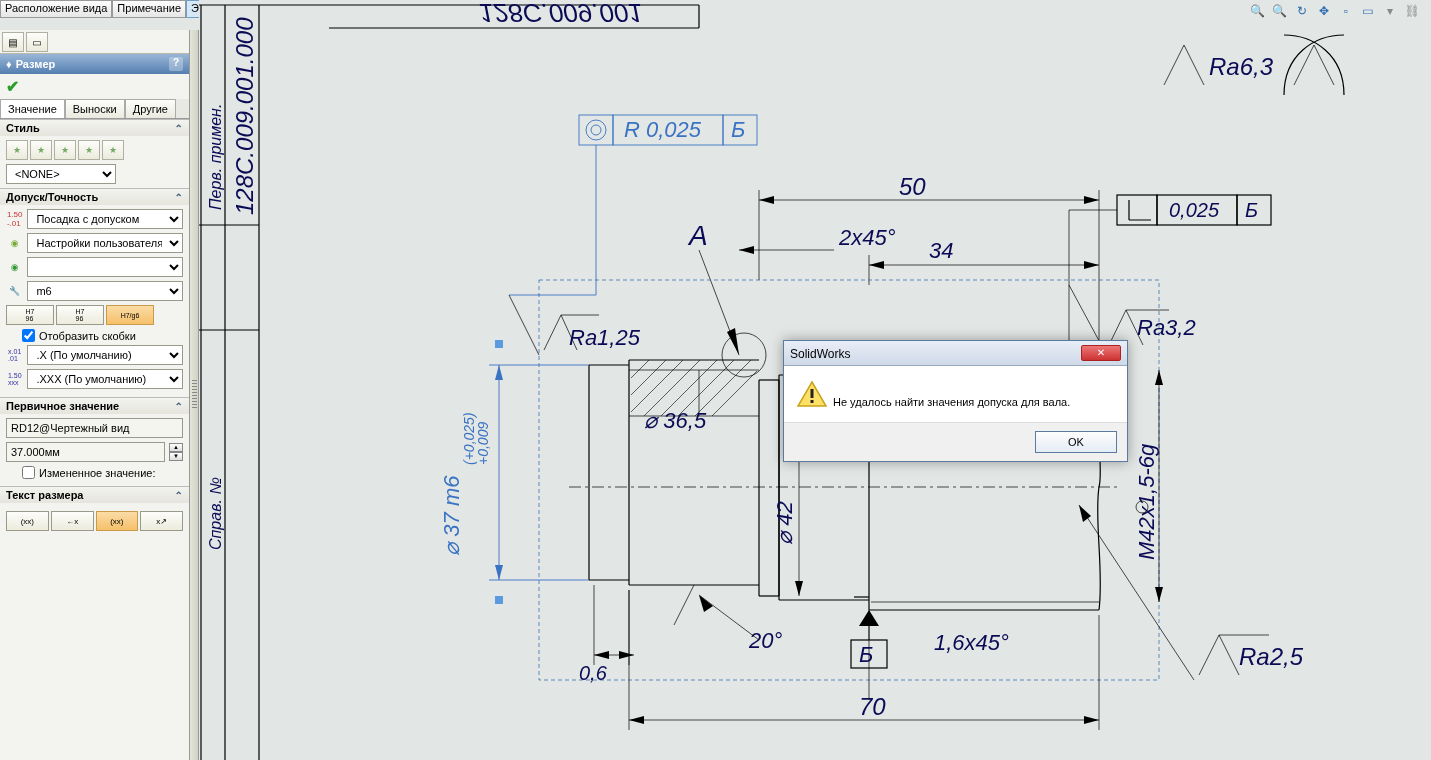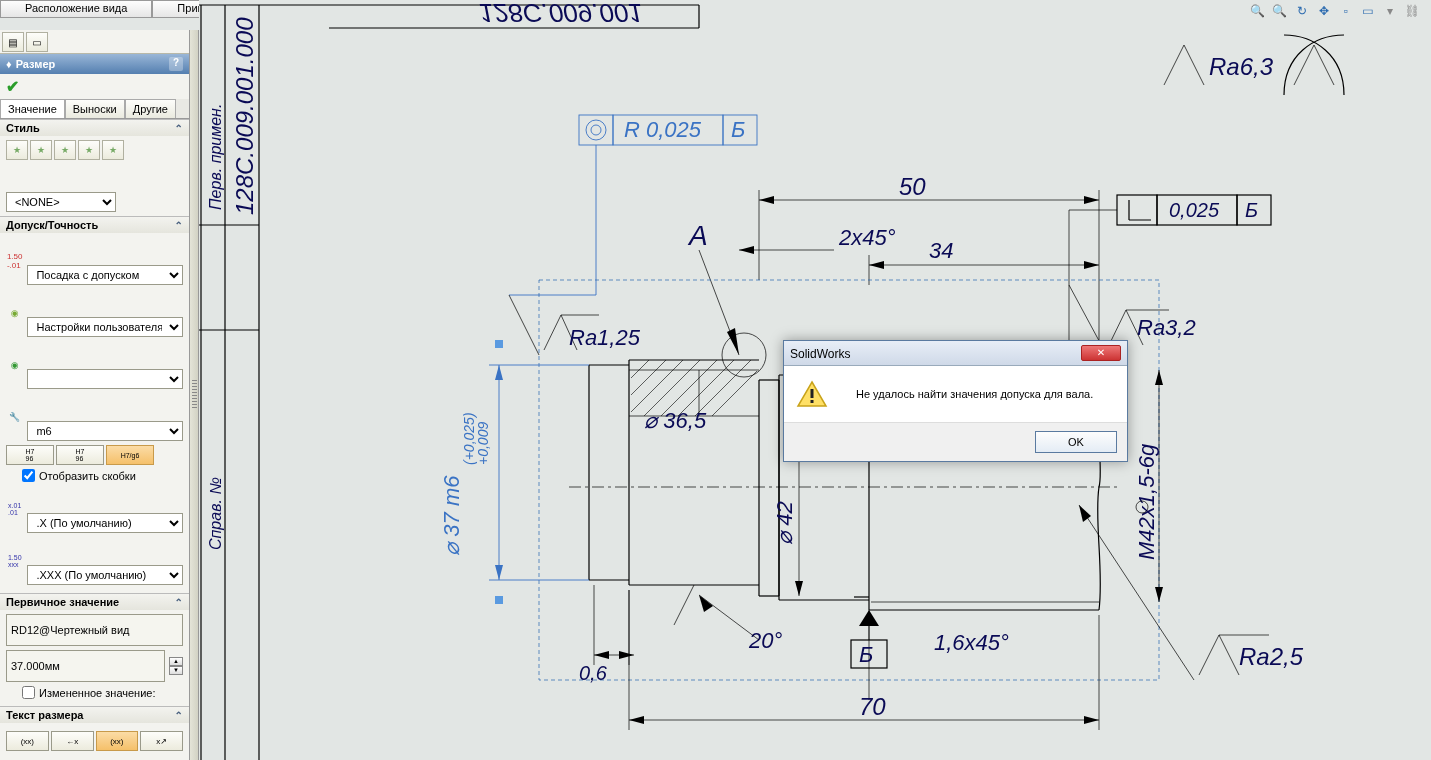--- a/index.html
+++ b/index.html
@@ -1,20 +1,20 @@
 <!DOCTYPE html>
 <html><head>
 <meta charset="utf-8">
 <style>
 * { box-sizing: border-box; margin: 0; padding: 0; font-family: "Segoe UI", Tahoma, sans-serif; }
 body { width: 1431px; height: 760px; overflow: hidden; background: #e2e6e4; position: relative; }
 
 
 .top-menu { position: absolute; top: 0; left: 0; width: 1431px; height: 18px; display: flex; background: #e4e4e4; }
-.top-menu .tab { font-size: 11px; border: 1px solid #999; padding: 1px 24px; background: linear-gradient(#fdfdfd,#e6e6e6); cursor: pointer; }
+.top-menu .tab { font-size: 11px; border: 1px solid #999; padding: 1px 4px; background: linear-gradient(#fdfdfd,#e6e6e6); cursor: pointer; }
 .top-menu .tab.active { background: #d6e8f5; border-color: #6f9fc8; }
 
 
 .left-panel { position: absolute; top: 30px; left: 0; width: 190px; height: 730px; background: #f3f3ef; border-right: 1px solid #999; }
 .panel-icons { height: 24px; display: flex; gap: 2px; padding: 2px; border-bottom: 1px solid #b8b8a8; }
 .panel-icons .ib { width: 22px; height: 20px; border: 1px solid #b0b0a0; background: linear-gradient(#fdfdfa,#ebebdc); cursor: pointer; display:flex;align-items:center;justify-content:center;font-size:10px;}
 
 .prop-header { background: linear-gradient(#99b6d7,#547fb0); color: #fff; font-size: 11px; font-weight: bold; padding: 3px 6px; display:flex; justify-content:space-between; align-items:center; }
 .prop-header .q { background: rgba(255,255,255,.3); width: 14px; height: 14px; text-align:center; font-size:10px; border-radius:2px;}
 .ok-row { padding: 3px 6px; }
@@ -25,25 +25,25 @@
 .sub-tabs .st.active { background:#fff; }
 
 .section { border-top: 1px solid #bbb; }
 .section-hd { background: linear-gradient(#f3f3ef,#e5e5dd); font-size: 11px; font-weight: bold; padding: 2px 6px; display:flex; justify-content:space-between; align-items:center;text-align:center; }
 .section-hd .chev { color:#49607f; font-size:10px; }
 .section-body { padding: 4px 6px; font-size: 11px; }
 
 .icon-row { display:flex; gap:2px; margin-bottom:4px;}
 .icon-row .ib2 { width:22px;height:20px;border:1px solid #b0b0a0;background:linear-gradient(#fdfdfa,#ecebdd);cursor:pointer;display:flex;align-items:center;justify-content:center;font-size:9px;color:#7a6;}
 
-.combo { width: 100%; font-size: 11px; height: 20px; border: 1px solid #9a9a8a; background:#fff; padding: 0 4px; margin-top: 28px; }
+.combo { width: 100%; font-size: 11px; height: 20px; border: 1px solid #9a9a8a; background:#fff; padding: 0 4px; }
 .combo-sm { width: 110px; }
 .row { display:flex; align-items:center; gap:4px; margin-bottom:4px; }
 .row .lbl-ico { width: 20px; height: 18px; display:flex;align-items:center;justify-content:center;font-size:9px;}
-.row input[type=text]{ flex:1; font-size:11px; height:32px; border:1px solid #9a9a8a; padding:0 4px; background:#fff;}
+.row input[type=text]{ flex:1; font-size:11px; height:20px; border:1px solid #9a9a8a; padding:0 4px; background:#fff;}
 .spin { width:14px; display:flex; flex-direction:column; }
 .spin .sp { height:9px; border:1px solid #888; font-size:6px; text-align:center; line-height:6px; background:linear-gradient(#fff,#ddd); cursor:pointer;}
 
 .btn-grp { display:flex; gap:2px; margin:4px 0;}
 .btn-grp .bg { width:48px;height:20px;border:1px solid #9a9a8a;background:linear-gradient(#fdfdfa,#ecebdd);font-size:8px;display:flex;align-items:center;justify-content:center;cursor:pointer;}
 .btn-grp .bg.act { background:linear-gradient(#fbdca6,#f5c06a); border-color:#c89a4a;}
 
 .chk { display:flex; align-items:center; gap:4px; font-size:11px; margin:3px 0;padding-left:16px;}
 .ta { width:100%; height:60px; font-size:11px; border:1px solid #9a9a8a; background:#fdfdf8; padding:2px;}
 
@@ -56,21 +56,21 @@
 .canvas svg { position:absolute; top:0; left:0; }
 
 
 .view-tb { position:absolute; right:10px; top:2px; display:flex; gap:4px; align-items:center;}
 .view-tb .vb { width:18px;height:18px; display:flex;align-items:center;justify-content:center;font-size:12px;color:#2a6aaf;cursor:pointer;}
 
 
 .dialog { position:absolute; left:783px; top:340px; width:345px; background:#f0f0f0; border:1px solid #5a7aa0; box-shadow: 0 0 12px rgba(0,0,0,.35); }
 .dlg-title { background: linear-gradient(#e8eef7,#cfd9e8); padding: 4px 6px; font-size: 12px; display:flex; justify-content:space-between; align-items:flex-end; border-bottom:1px solid #9ab;}
 .dlg-close { width:40px;height:16px;background:linear-gradient(#e77,#c33);border:1px solid #a22;border-radius:2px;color:#fff;font-size:10px;text-align:center;line-height:14px;cursor:pointer;}
-.dlg-body { padding: 14px 12px 14px 12px; font-size:11px; display:flex; gap:28px; align-items:center; background:#fff;}
+.dlg-body { padding: 14px 12px 14px 12px; font-size:11px; display:flex; gap:5px; align-items:flex-end; background:#fff;}
 .dlg-body .warn { width:32px;height:28px; }
 .dlg-foot { padding: 8px 10px; display:flex; justify-content:flex-end; background:#f0f0f0; border-top:1px solid #ddd;}
 .dlg-foot .okbtn { width:82px; height:22px; font-size:11px; border:1px solid #5a7aa0; background:linear-gradient(#fdfdfd,#e4ecf5); cursor:pointer;}
 
 .draw-text { font-family: "ISOCPEUR", "Segoe UI", sans-serif; font-style: italic; fill:#0a0a55; }
 .draw-text.blue { fill:#3a73c4; }
 .draw-line { stroke:#000; stroke-width:1.2; fill:none; }
 .draw-thin { stroke:#000; stroke-width:0.7; fill:none; }
 .draw-blue { stroke:#3a73c4; stroke-width:0.9; fill:none; }
 .draw-dash { stroke:#2262b0; stroke-width:0.7; fill:none; stroke-dasharray:4 3; }

